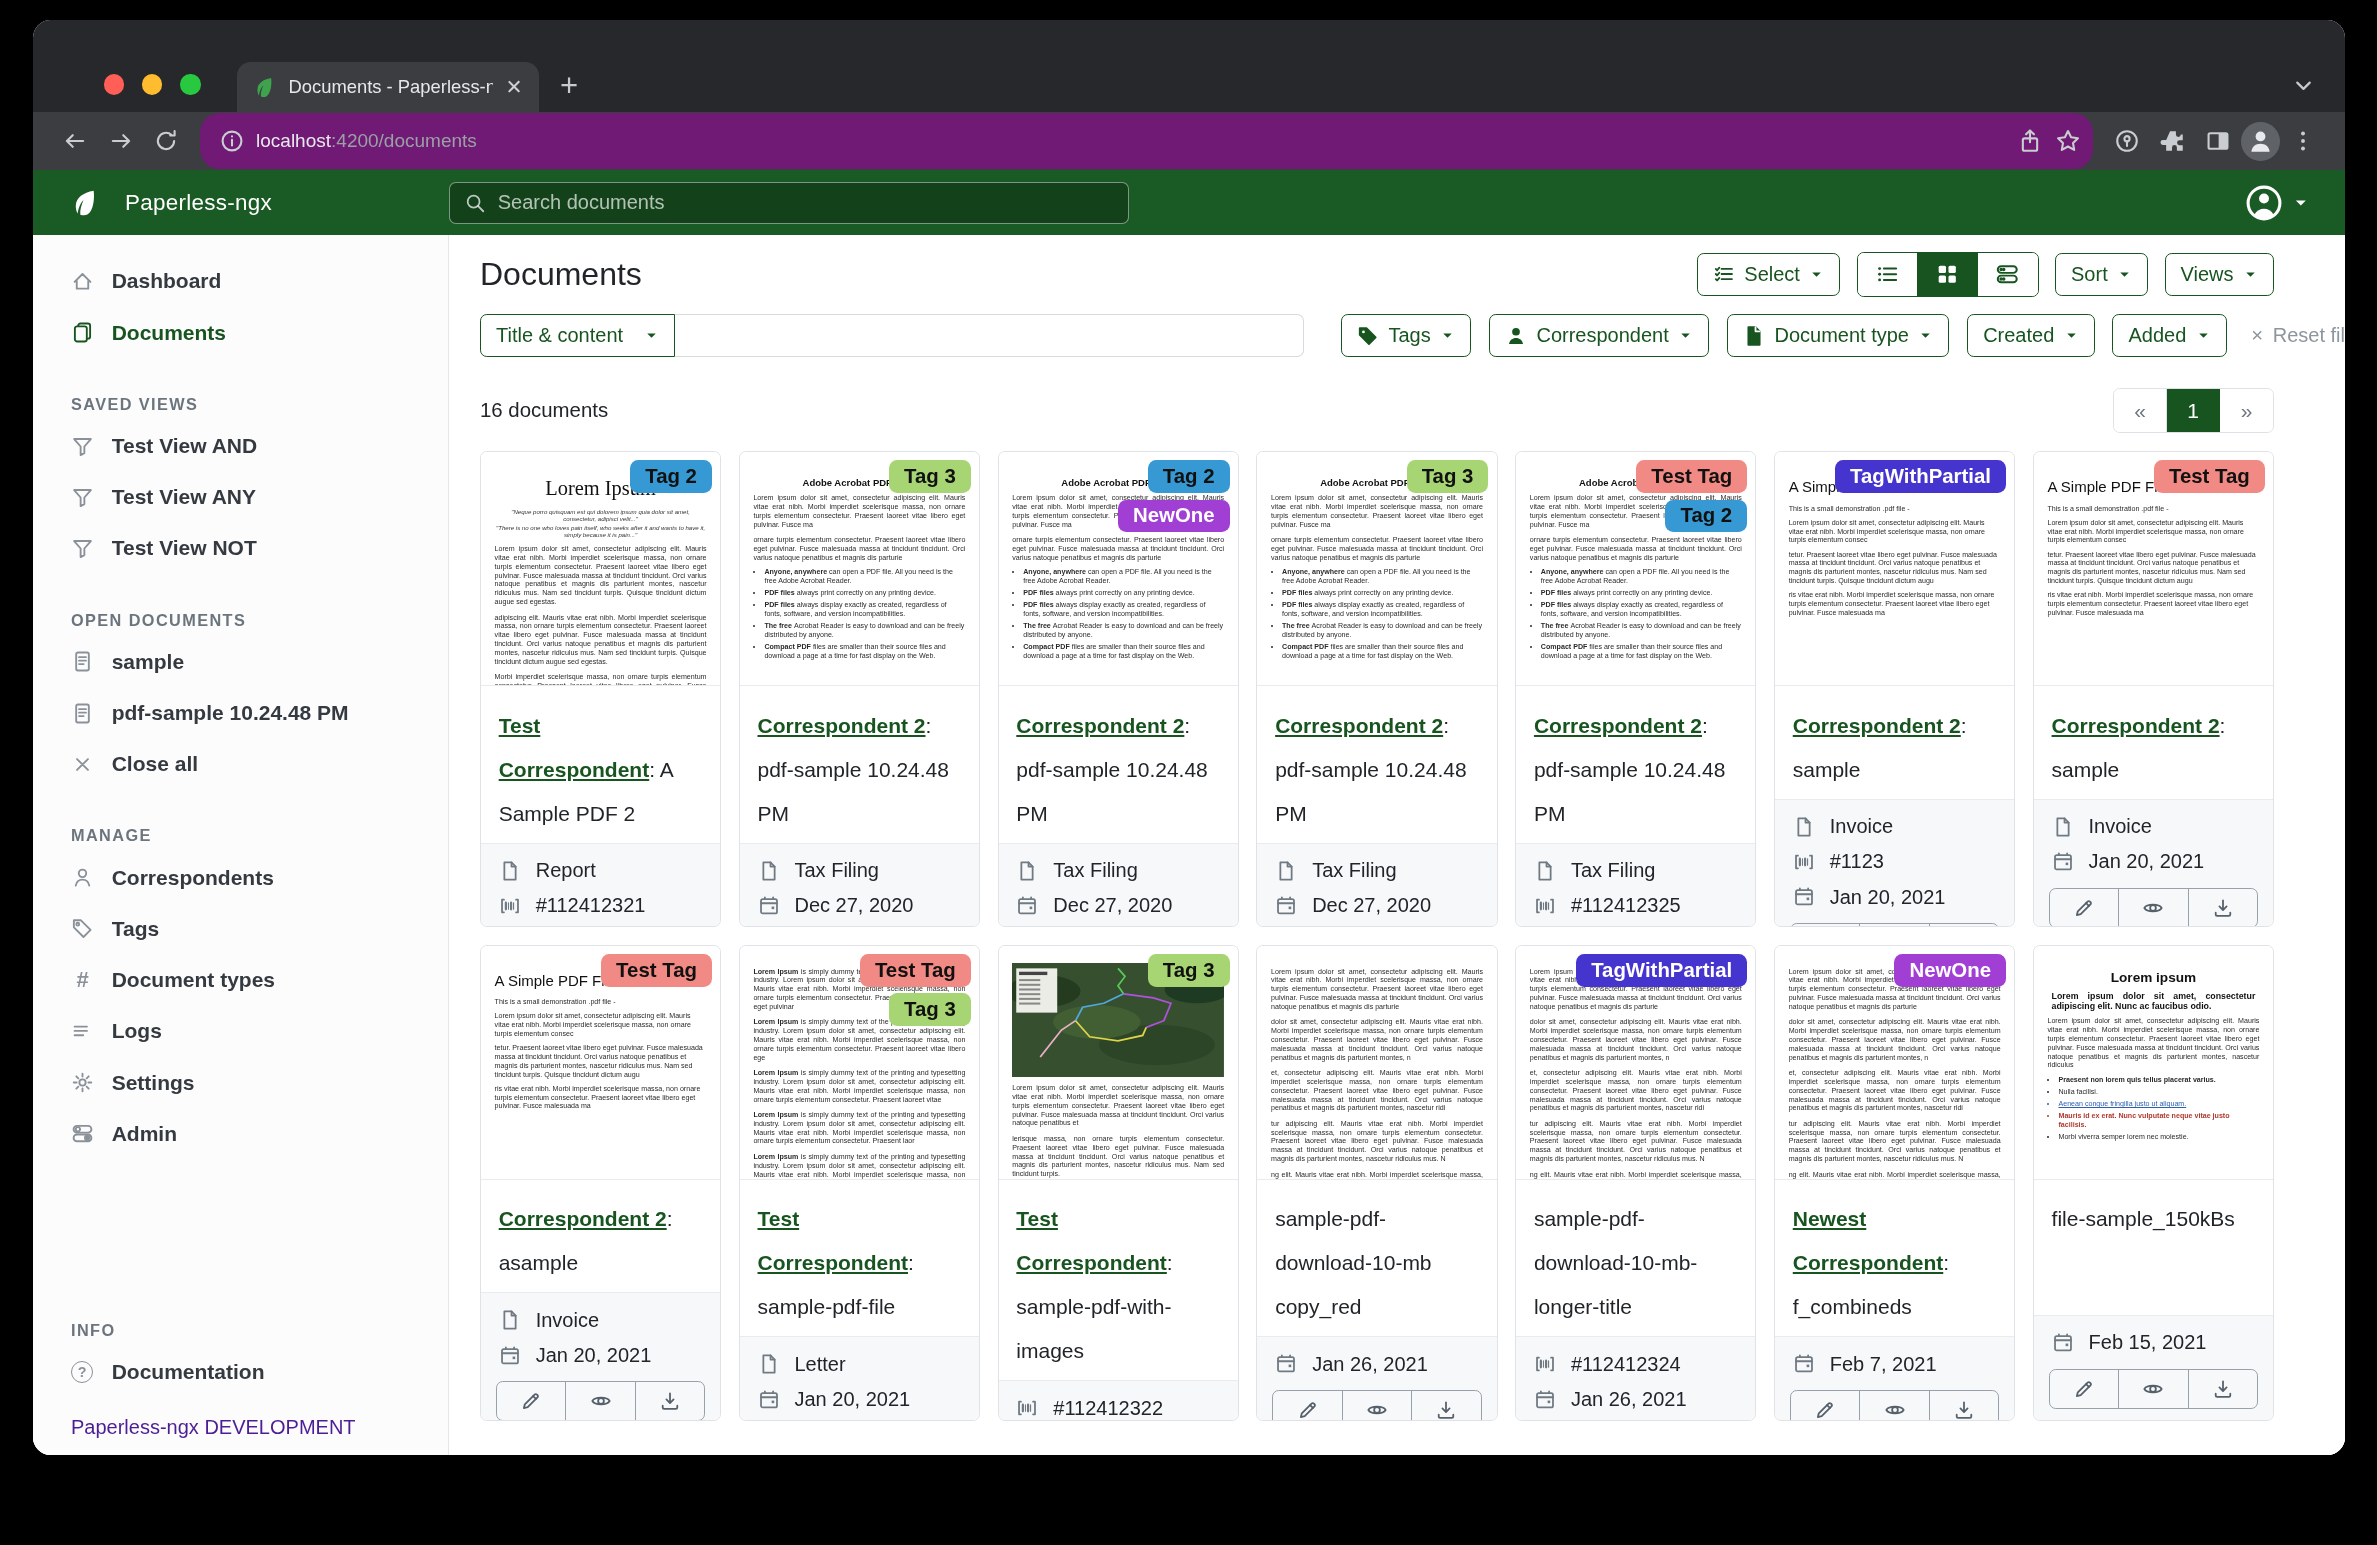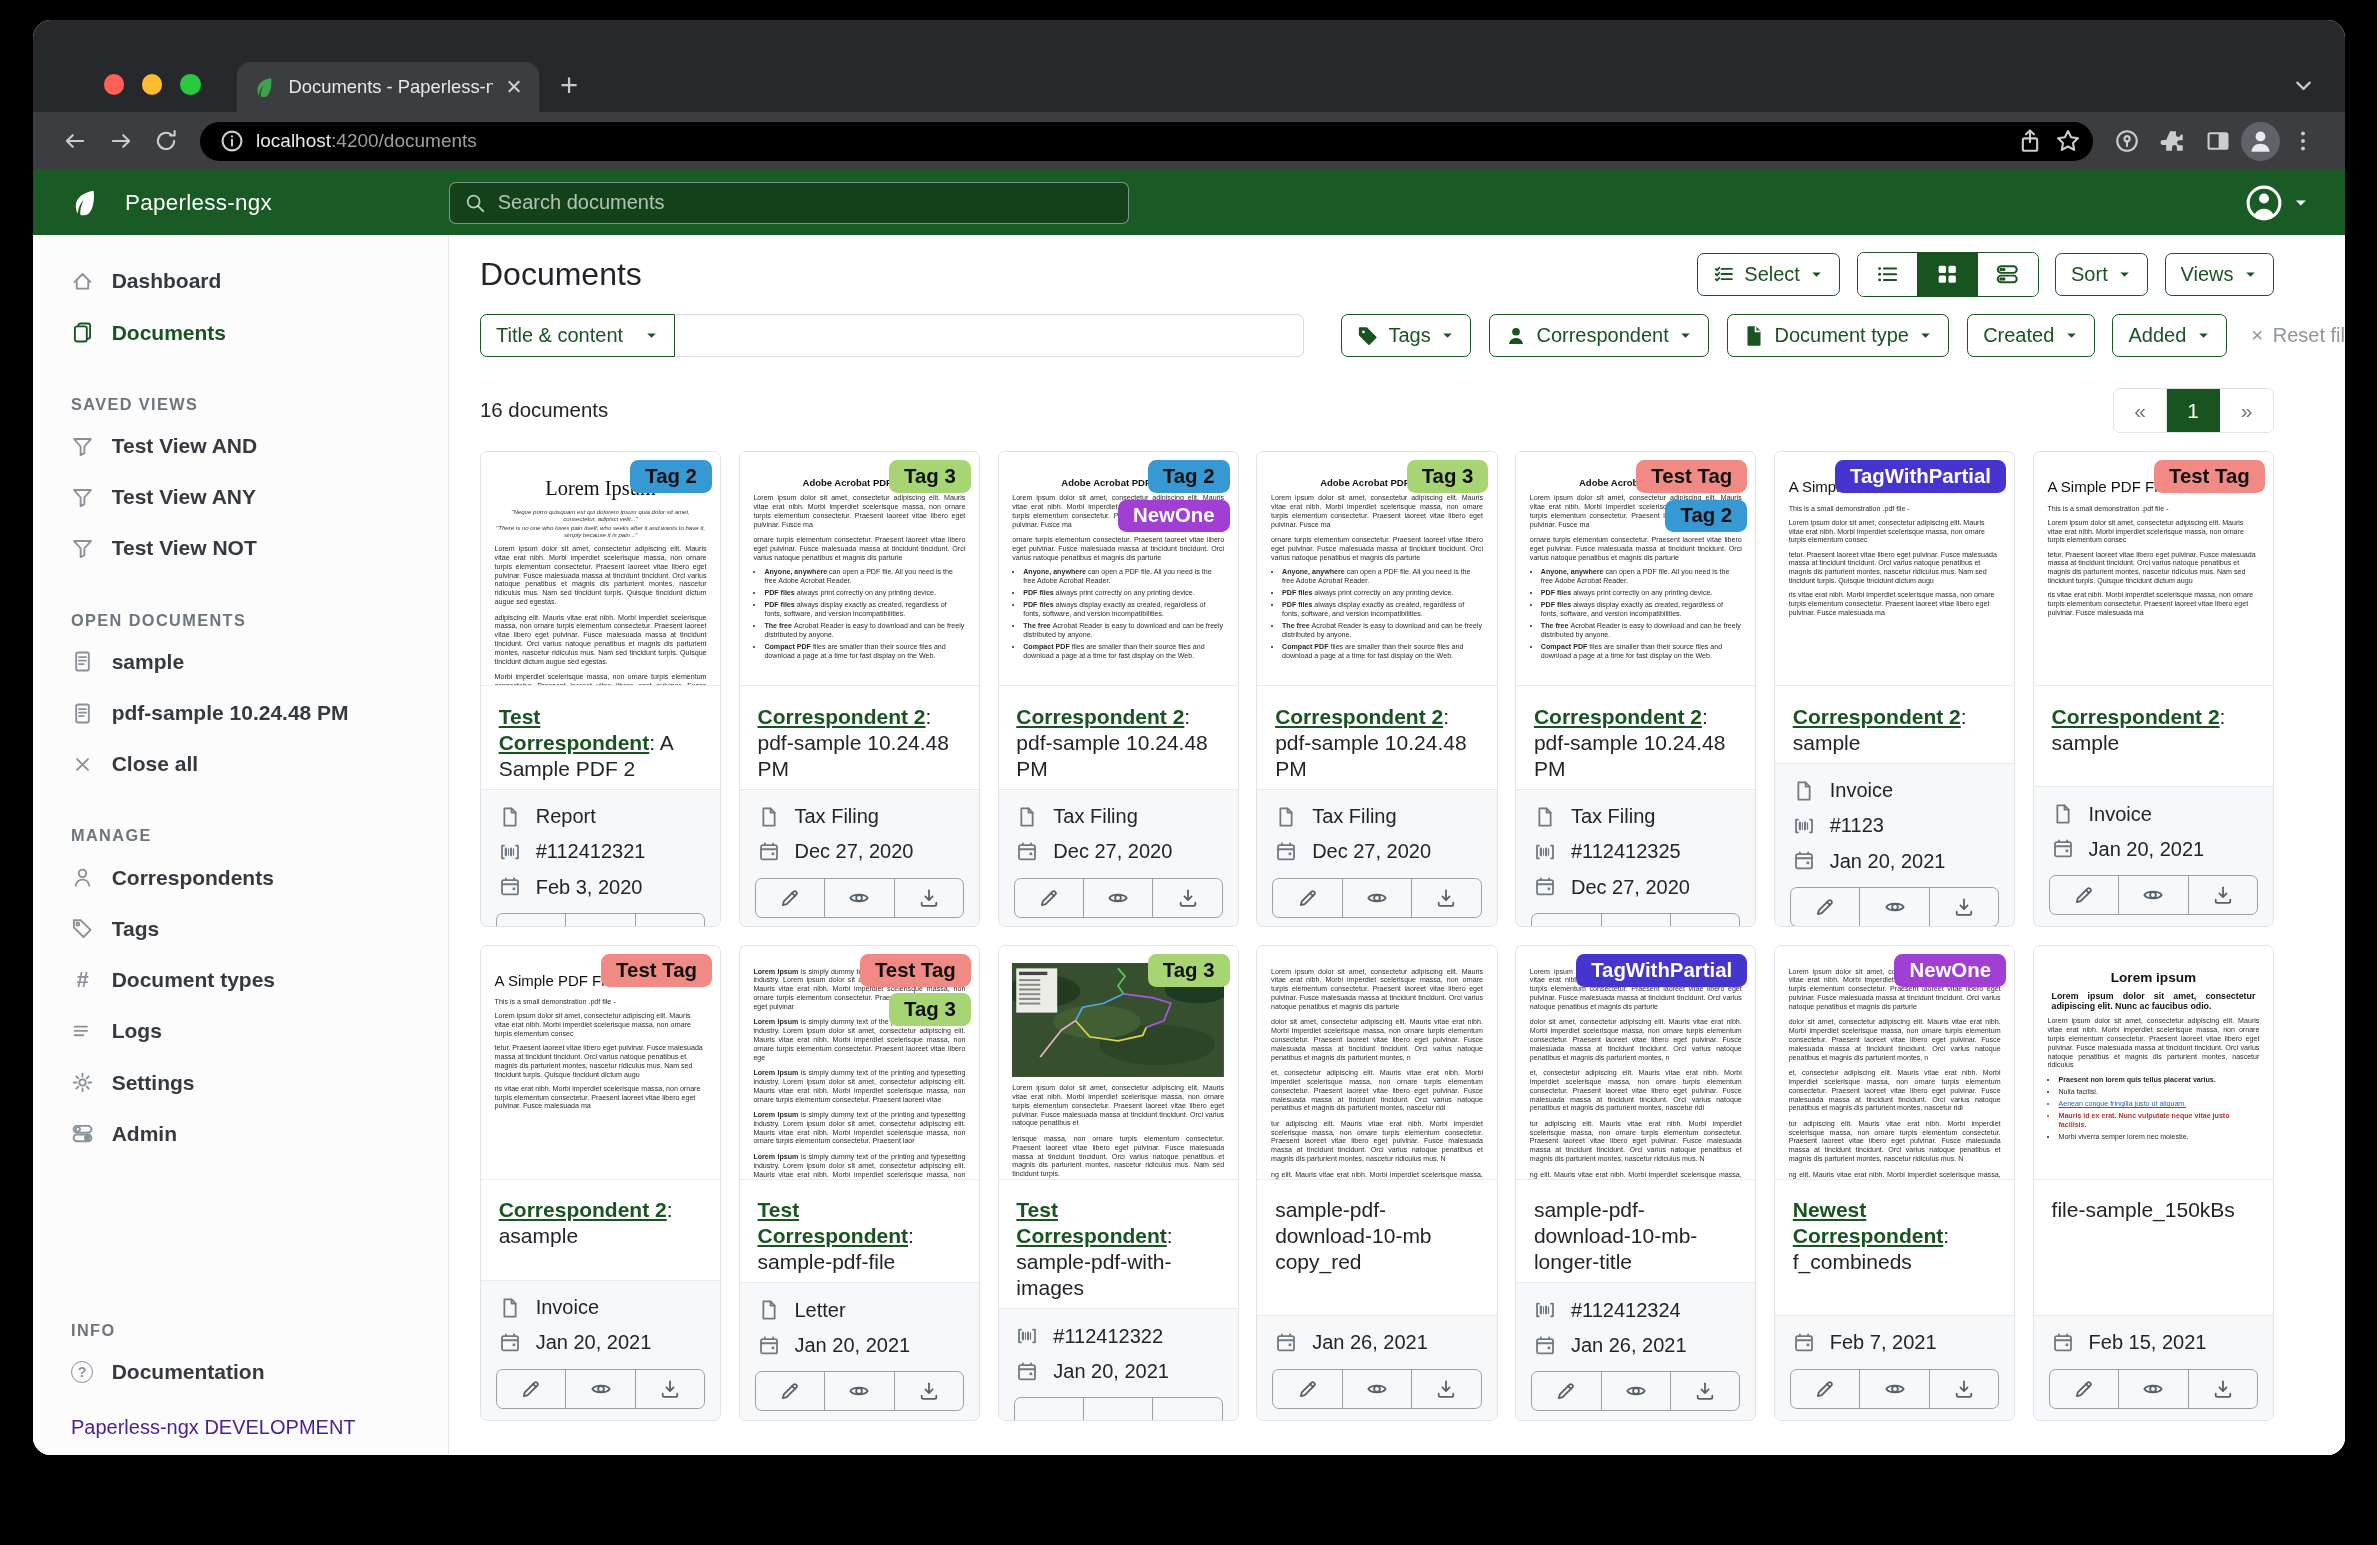--- a/index.html
+++ b/index.html
@@ -21,21 +21,21 @@
   .dot.r{background:#ff5f57}.dot.y{background:#febc2e}.dot.g{background:#28c840}
   .tab{position:absolute;left:204px;top:42px;width:302px;height:50px;background:#3b3d41;border-radius:13.6px 13.6px 0 0;display:flex;align-items:center;padding:0 16.3px;gap:12.2px}
   .tab-title{color:#e6e8ea;font-size:18.4px;white-space:nowrap;overflow:hidden;flex:1}
   .tab-close{color:#cfd2d5;font-size:20.4px;line-height:1}
   .favicon{width:23px;height:23px;color:#3fa34d;flex:none}
   .newtab{position:absolute;left:527px;top:48px;color:#c7cacd;font-size:31px;font-weight:300}
   .win-chevron{position:absolute;right:28.5px;top:52px;width:27px;height:27px;color:#c7cacd}
   .navbar{height:58px;background:#3b3d41;display:flex;align-items:center;padding:0 19px}
   .nav-ic{width:35px;height:35px;display:flex;align-items:center;justify-content:center;color:#c9ccd0;flex:none;margin:0 5.4px}
   .nav-ic svg{width:26px;height:26px}
-  .addr{flex:1;height:39px;background:#000000;border-radius:20px;display:flex;align-items:center;padding:0 11px 0 17.7px;margin:0 11px;gap:11px;min-width:0}
+  .addr{flex:1;height:56px;background:#701a75;border-radius:20px;display:flex;align-items:center;padding:0 11px 0 17.7px;margin:0 11px;gap:11px;min-width:0}
   .addr .nav-ic{margin:0;width:27px}
   .addr-url{font-size:19px;white-space:nowrap;overflow:hidden;flex:1}
   .addr-host{color:#e8eaed}.addr-path{color:#9aa0a6}
   .avatar-btn{width:39px;height:39px;border-radius:50%;background:#5f6368;display:flex;align-items:center;justify-content:center;color:#e8eaed}
   .avatar-btn svg{width:27px;height:27px}
   
   .appheader{height:65px;background:var(--green-header);display:flex;align-items:center;color:#fff}
   .brand{width:416px;display:flex;align-items:center;gap:25px;padding-left:37px;flex:none}
   .brand .ic{width:30px;height:30px;color:#fff}
   .brand-name{font-size:22.4px;font-weight:500;letter-spacing:0.3px}
@@ -86,21 +86,21 @@
   .pager{margin-left:auto;display:flex;border:1.4px solid #dee2e6;border-radius:6.8px;overflow:hidden}
   .pcell{width:53px;height:43px;display:flex;align-items:center;justify-content:center;font-size:21px;color:#6c757d;background:#fff;border-right:1.4px solid #dee2e6;cursor:pointer}
   .pcell:last-child{border-right:none}
   .pcell.active{background:var(--green);color:#fff;border-color:var(--green)}
   
   .grid{display:grid;grid-template-columns:repeat(7,1fr);gap:17.7px}
   .card{border:1.4px solid var(--card-line);border-radius:6.8px;background:#fff;height:476px;display:flex;flex-direction:column;overflow:hidden}
   .thumb{height:234px;flex:none;border-bottom:1.4px solid #e9eced;position:relative;overflow:hidden;background:#fff;padding:15px 13.6px;cursor:pointer}
   .tagstack{position:absolute;top:8.2px;right:8.2px;display:flex;flex-direction:column;align-items:flex-end;gap:6.8px}
   .badge{border-radius:8.2px;padding:4.8px 15px;font-size:20.4px;font-weight:700;white-space:nowrap;cursor:pointer}
-  .cardtitle{padding:17.7px 17.7px 6.8px;font-size:21px;line-height:26px;color:var(--ink);flex:1;cursor:pointer;word-break:break-word}
+  .cardtitle{padding:17.7px 17.7px 6.8px;font-size:21px;line-height:44px;color:var(--ink);flex:1;cursor:pointer;word-break:break-word}
   .corr{color:var(--green);font-weight:700;text-decoration:underline;cursor:pointer}
   .cardbottom{background:#f7f8fa;border-top:1.4px solid #e9eced;padding:9.5px 15px 11px;flex:none}
   .drow{display:flex;align-items:center;gap:15px;font-size:20px;color:var(--ink);padding:6.1px 2.7px}
   .drow .ic{width:22px;height:22px;color:#707a83;flex:none}
   .actions{display:flex;border:1.4px solid #98a1a9;border-radius:6.8px;overflow:hidden;margin-top:8.2px;background:#fff0}
   .abtn{flex:1;height:38px;background:transparent;border:none;border-right:1.4px solid #98a1a9;color:#55606a;display:flex;align-items:center;justify-content:center;cursor:pointer}
   .abtn:last-child{border-right:none}
   .abtn .ic{width:22px;height:22px}
   
   .t-serif{font-family:"Liberation Serif",serif;font-size:20.4px;text-align:center;margin:9.5px 0 8.2px;color:#111}

